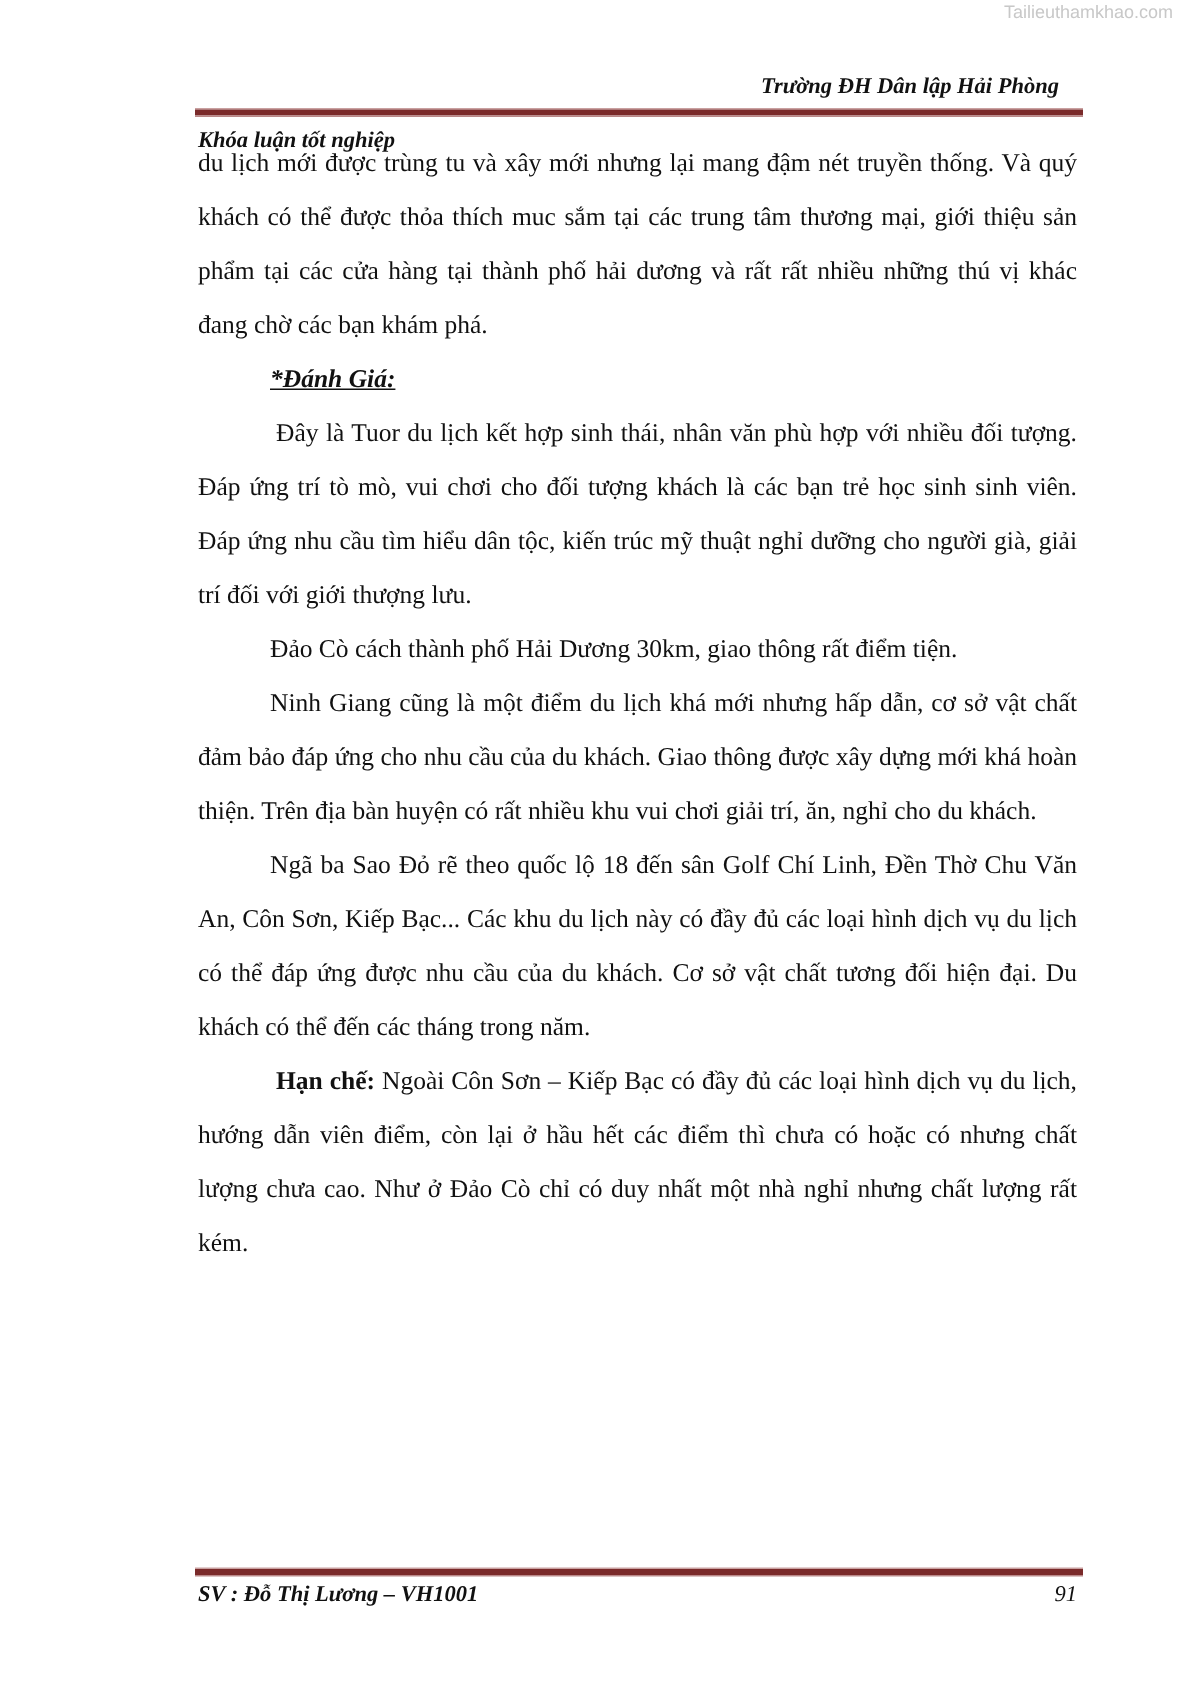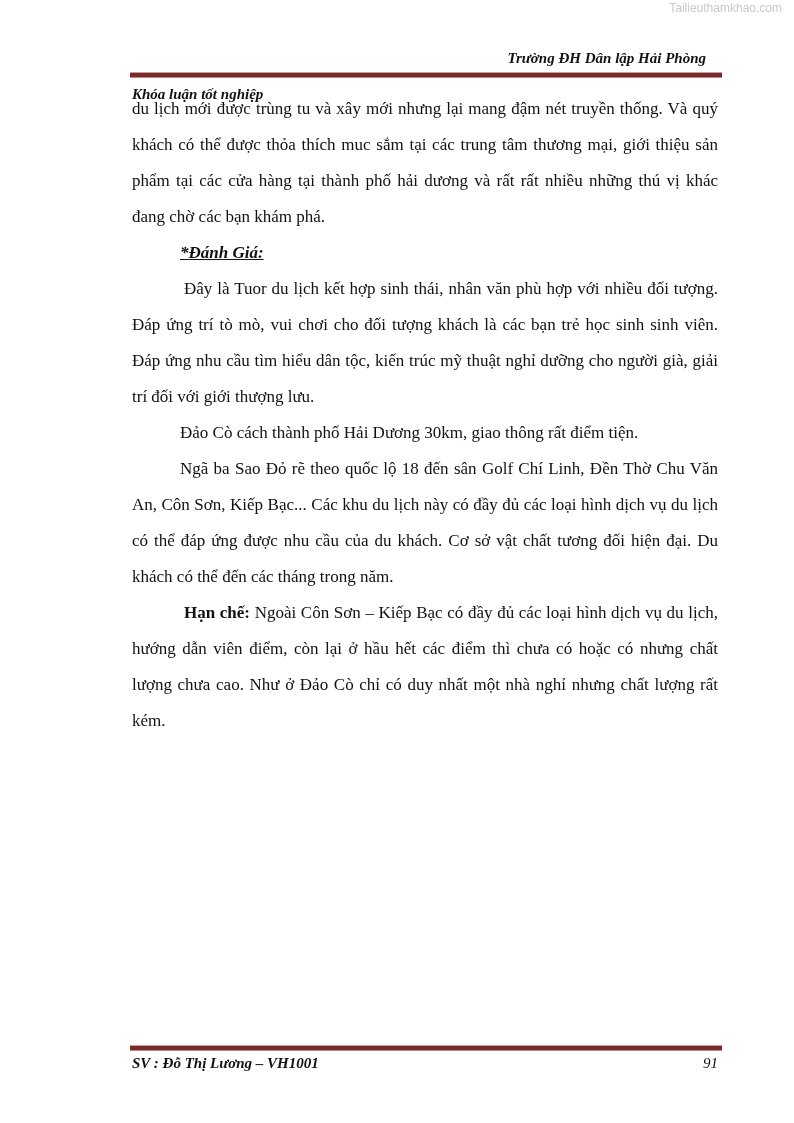--- a/index.html
+++ b/index.html
@@ -38,20 +38,21 @@
   <div class="thin"></div>
     <div class="thick"></div>
     <div class="thin2"></div>
 </div>
 
 <div class="content">
   <p>du lịch mới được trùng tu và xây mới nhưng lại mang đậm nét truyền thống. Và quý khách có thể được thỏa thích muc sắm tại các trung tâm thương mại, giới thiệu sản phẩm tại các cửa hàng tại thành phố hải dương và rất rất nhiều những thú vị khác đang chờ các bạn khám phá.</p>
   <p class="heading">*Đánh Giá:</p>
   <p class="indent2">Đây là Tuor du lịch  kết hợp sinh thái, nhân văn phù hợp với nhiều đối tượng. Đáp ứng trí tò mò, vui chơi cho đối tượng khách là các bạn trẻ học sinh sinh viên. Đáp ứng nhu cầu tìm hiểu dân tộc, kiến trúc mỹ thuật nghỉ dưỡng cho người già, giải trí đối với giới thượng lưu.</p>
   <p class="indent">Đảo Cò cách thành phố Hải Dương 30km, giao thông rất điểm tiện.</p>
+  <p class="indent">Ninh Giang cũng là một điểm du lịch khá mới nhưng hấp dẫn, cơ sở vật chất đảm bảo đáp ứng cho nhu cầu của du khách. Giao thông được xây dựng mới khá hoàn thiện. Trên địa bàn huyện có rất nhiều khu vui chơi giải trí, ăn, nghỉ cho du khách.</p>
   <p class="indent">Ngã ba Sao Đỏ rẽ theo quốc lộ 18 đến sân Golf Chí Linh,  Đền Thờ Chu Văn An, Côn Sơn, Kiếp Bạc... Các khu du lịch này có đầy đủ các loại hình dịch vụ du lịch có thể đáp ứng được nhu cầu của du khách. Cơ sở vật chất tương đối hiện đại. Du khách có thể đến các tháng trong năm.</p>
   <p class="indent2"><b>Hạn chế:</b><span> Ngoài Côn Sơn – Kiếp Bạc có đầy đủ các loại hình dịch vụ du lịch, hướng dẫn viên điểm, còn lại ở hầu hết các điểm thì chưa có hoặc có nhưng chất lượng chưa cao. Như ở Đảo Cò chỉ có duy nhất một nhà nghỉ nhưng chất lượng  rất kém.</span></p>
 </div>
 
 <div class="rule" style="top:1045px;">
   <div class="thin"></div>
     <div class="thick"></div>
     <div class="thin2"></div>
 </div>
 <div class="footer">

